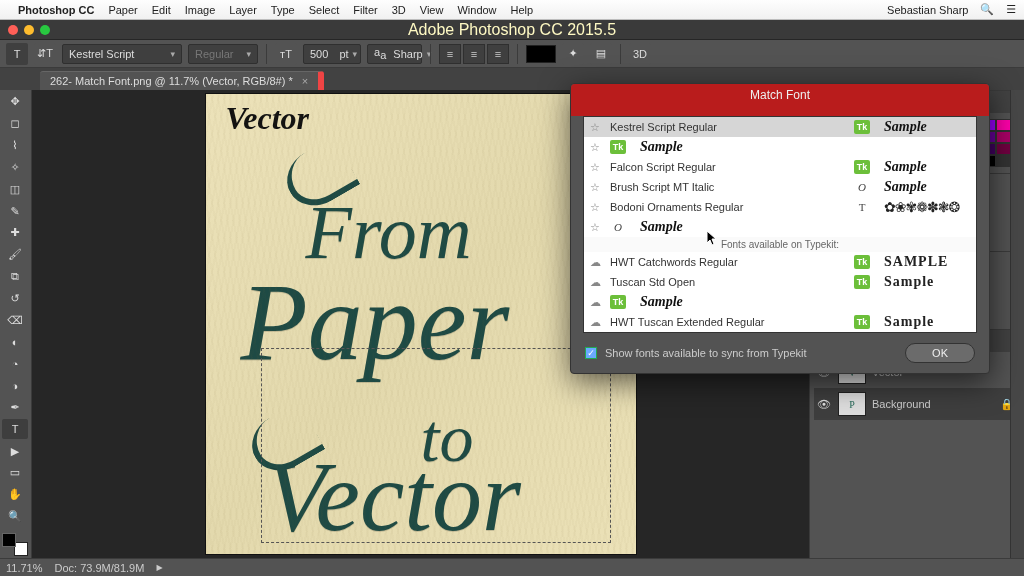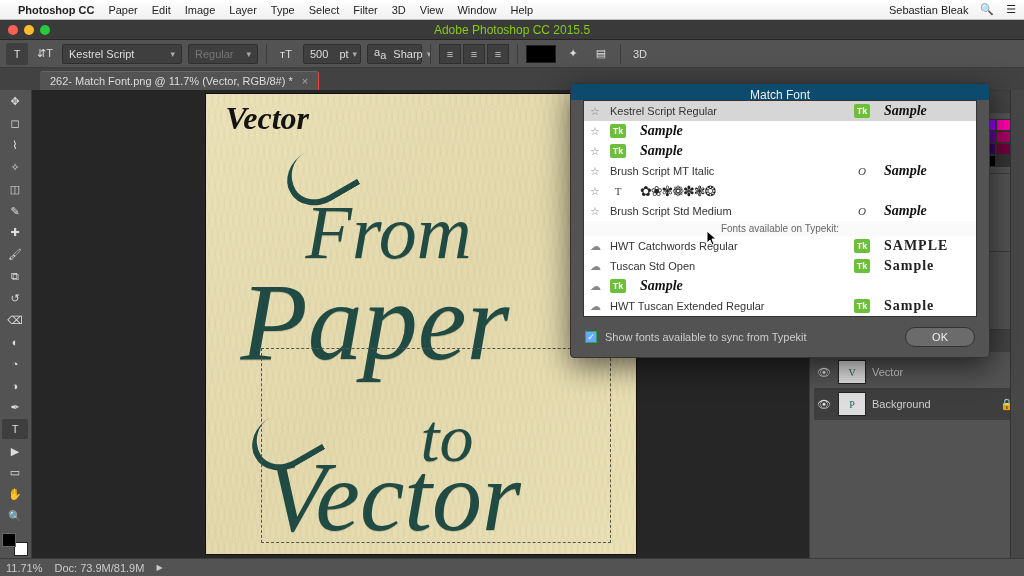--- a/index.html
+++ b/index.html
@@ -9,35 +9,35 @@
 .mac-bar .apple{font-size:14px;margin-right:10px}
 .mac-bar .menu-item{margin-right:14px}
 .mac-bar .app-name{font-weight:600;margin-right:14px}
 .mac-bar .spacer{flex:1}
 .mac-bar .right-item{margin-left:12px}
 
 .win-title{height:20px;background:#3a3a3a;display:flex;align-items:center;position:relative;border-bottom:1px solid #262626}
 .traffic{display:flex;gap:6px;margin-left:8px}
 .traffic span{width:10px;height:10px;border-radius:50%}
 .tl-r{background:#ff5f57}.tl-y{background:#febc2e}.tl-g{background:#28c840}
-.win-title .title{position:absolute;left:50%;transform:translateX(-50%);color:#84cc16;font-size:12px}
+.win-title .title{position:absolute;left:50%;transform:translateX(-50%);color:#fef9c3;font-size:16px}
 
 .opts{height:28px;background:#535353;border-bottom:1px solid #3b3b3b;display:flex;align-items:center;padding:0 6px;gap:6px}
 .tool-btn{width:22px;height:22px;background:#535353;display:flex;align-items:center;justify-content:center;border-radius:2px;color:#ddd}
 .tool-btn.active{background:#3f3f3f}
 .field{background:#3f3f3f;border:1px solid #2f2f2f;border-radius:2px;height:20px;color:#ddd;padding:0 6px;display:flex;align-items:center;gap:4px}
 .field .dd{margin-left:auto;font-size:9px;color:#aaa}
 .field.disabled{color:#777}
 .sep{width:1px;height:20px;background:#3b3b3b;margin:0 2px}
 .align-group{display:flex;gap:2px}
 .align-group .ab{width:22px;height:20px;background:#3f3f3f;border:1px solid #2f2f2f;display:flex;align-items:center;justify-content:center}
 .swatch{width:30px;height:18px;border:1px solid #222;background:#000}
 
 .tabs{height:22px;background:#424242;display:flex;align-items:flex-end;padding-left:40px}
-.doc-tab{background:#535353;color:#ddd;padding:3px 10px;border-top:1px solid #666;border-right:1px solid #ef4444;border-top-left-radius:3px;border-top-right-radius:3px;font-size:11px}
+.doc-tab{background:#535353;color:#ddd;padding:3px 10px;border-top:1px solid #666;border-right:6px solid #ef4444;border-top-left-radius:3px;border-top-right-radius:3px;font-size:11px}
 .doc-tab .x{margin-left:6px;color:#aaa}
 
 .work{position:absolute;top:90px;bottom:18px;left:0;right:0;display:flex}
 .left-tools{width:32px;background:#535353;border-right:1px solid #3b3b3b;display:flex;flex-direction:column;padding:2px;gap:2px}
 .lt{width:26px;height:22px;display:flex;align-items:center;justify-content:center;color:#ddd;border-radius:2px}
 .lt.sel{background:#3e3e3e}
 .fgbg{position:relative;width:26px;height:26px;margin-top:4px}
 .fgbg .bg{position:absolute;right:0;bottom:0;width:14px;height:14px;background:#fff;border:1px solid #222}
 .fgbg .fg{position:absolute;left:0;top:0;width:14px;height:14px;background:#000;border:1px solid #666}
 
@@ -71,21 +71,21 @@
 .layer-row.bgsel{background:#3e3e3e}
 .eye{color:#ddd;width:16px;text-align:center}
 .thumb{width:28px;height:24px;background:#ddd;border:1px solid #222;font-family:cursive;font-size:10px;color:#265;display:flex;align-items:center;justify-content:center}
 .lock{margin-left:auto;padding-right:4px;color:#bbb}
 
 .side-strip{position:absolute;top:90px;right:0;bottom:18px;width:14px;background:#474747;border-left:1px solid #333}
 
 .status{position:absolute;bottom:0;left:0;right:0;height:18px;background:#535353;border-top:1px solid #3b3b3b;display:flex;align-items:center;padding:0 6px;gap:12px;color:#ccc;font-size:11px}
 
 .dialog{position:absolute;top:83px;left:570px;width:420px;background:#535353;box-shadow:0 8px 30px rgba(0,0,0,0.6);border:1px solid #333;border-radius:4px}
-.dlg-title{height:16px;background:#0c4a6e;color:#eee;text-align:center;line-height:22px;font-size:12px;border-top-left-radius:4px;border-top-right-radius:4px}
+.dlg-title{height:32px;background:#b91c1c;color:#eee;text-align:center;line-height:22px;font-size:12px;border-top-left-radius:4px;border-top-right-radius:4px}
 .dlg-head{display:flex;justify-content:space-between;padding:8px 12px;color:#ccc;font-size:11px}
 .dlg-refine{color:#ddd;display:flex;align-items:center;gap:4px}
 .dlg-list{background:#fff;color:#222;margin:0 12px;border:1px solid #333}
 .fr{display:flex;align-items:center;height:20px;padding:0 6px;gap:8px}
 .fr.sel{background:#d6d6d6}
 .fr .star{width:12px;color:#888}
 .fr .cloud{width:12px;color:#888}
 .fr .name{flex:1;font-size:11px;color:#333}
 .fr .tk{width:16px;height:14px;background:#6cbf3a;color:#fff;font-size:9px;line-height:14px;text-align:center;border-radius:2px;font-weight:bold}
 .fr .oo{width:16px;text-align:center;font-style:italic;color:#444;font-family:serif}
@@ -112,21 +112,21 @@
   <span class="menu-item">Image</span>
   <span class="menu-item">Layer</span>
   <span class="menu-item">Type</span>
   <span class="menu-item">Select</span>
   <span class="menu-item">Filter</span>
   <span class="menu-item">3D</span>
   <span class="menu-item">View</span>
   <span class="menu-item">Window</span>
   <span class="menu-item">Help</span>
   <span class="spacer"></span>
-  <span class="right-item">Sebastian Bleak</span>
+  <span class="right-item">Sebastian Sharp</span>
   <span class="right-item">🔍</span>
   <span class="right-item">☰</span>
 </div>
 
 <div class="win-title">
   <div class="traffic">
     <span class="tl-r"></span>
     <span class="tl-y"></span>
     <span class="tl-g"></span>
   </div>
@@ -302,37 +302,38 @@
         <span class="tk">Tk</span>
         <span class="sample s-script">Sample</span>
       </div>
       <div class="fr">
         <span class="star">☆</span>
         <span class="tk">Tk</span>
         <span class="sample s-script">Sample</span>
       </div>
       <div class="fr">
         <span class="star">☆</span>
+        <span class="name">Falcon Script Regular</span>
         <span class="tk">Tk</span>
         <span class="sample s-script">Sample</span>
       </div>
       <div class="fr">
         <span class="star">☆</span>
         <span class="name">Brush Script MT Italic</span>
         <span class="oo">O</span>
         <span class="sample s-script">Sample</span>
       </div>
       <div class="fr">
         <span class="star">☆</span>
+        <span class="name">Bodoni Ornaments Regular</span>
         <span class="tt">T</span>
         <span class="sample s-orn">✿❀✾❁✽❃❂</span>
       </div>
       <div class="fr">
         <span class="star">☆</span>
-        <span class="name">Brush Script Std Medium</span>
         <span class="oo">O</span>
         <span class="sample s-script">Sample</span>
       </div>
       <div class="fr-divider">Fonts available on Typekit:</div>
       <div class="fr">
         <span class="cloud">☁</span>
         <span class="name">HWT Catchwords Regular</span>
         <span class="tk">Tk</span>
         <span class="sample s-small">SAMPLE</span>
       </div>

